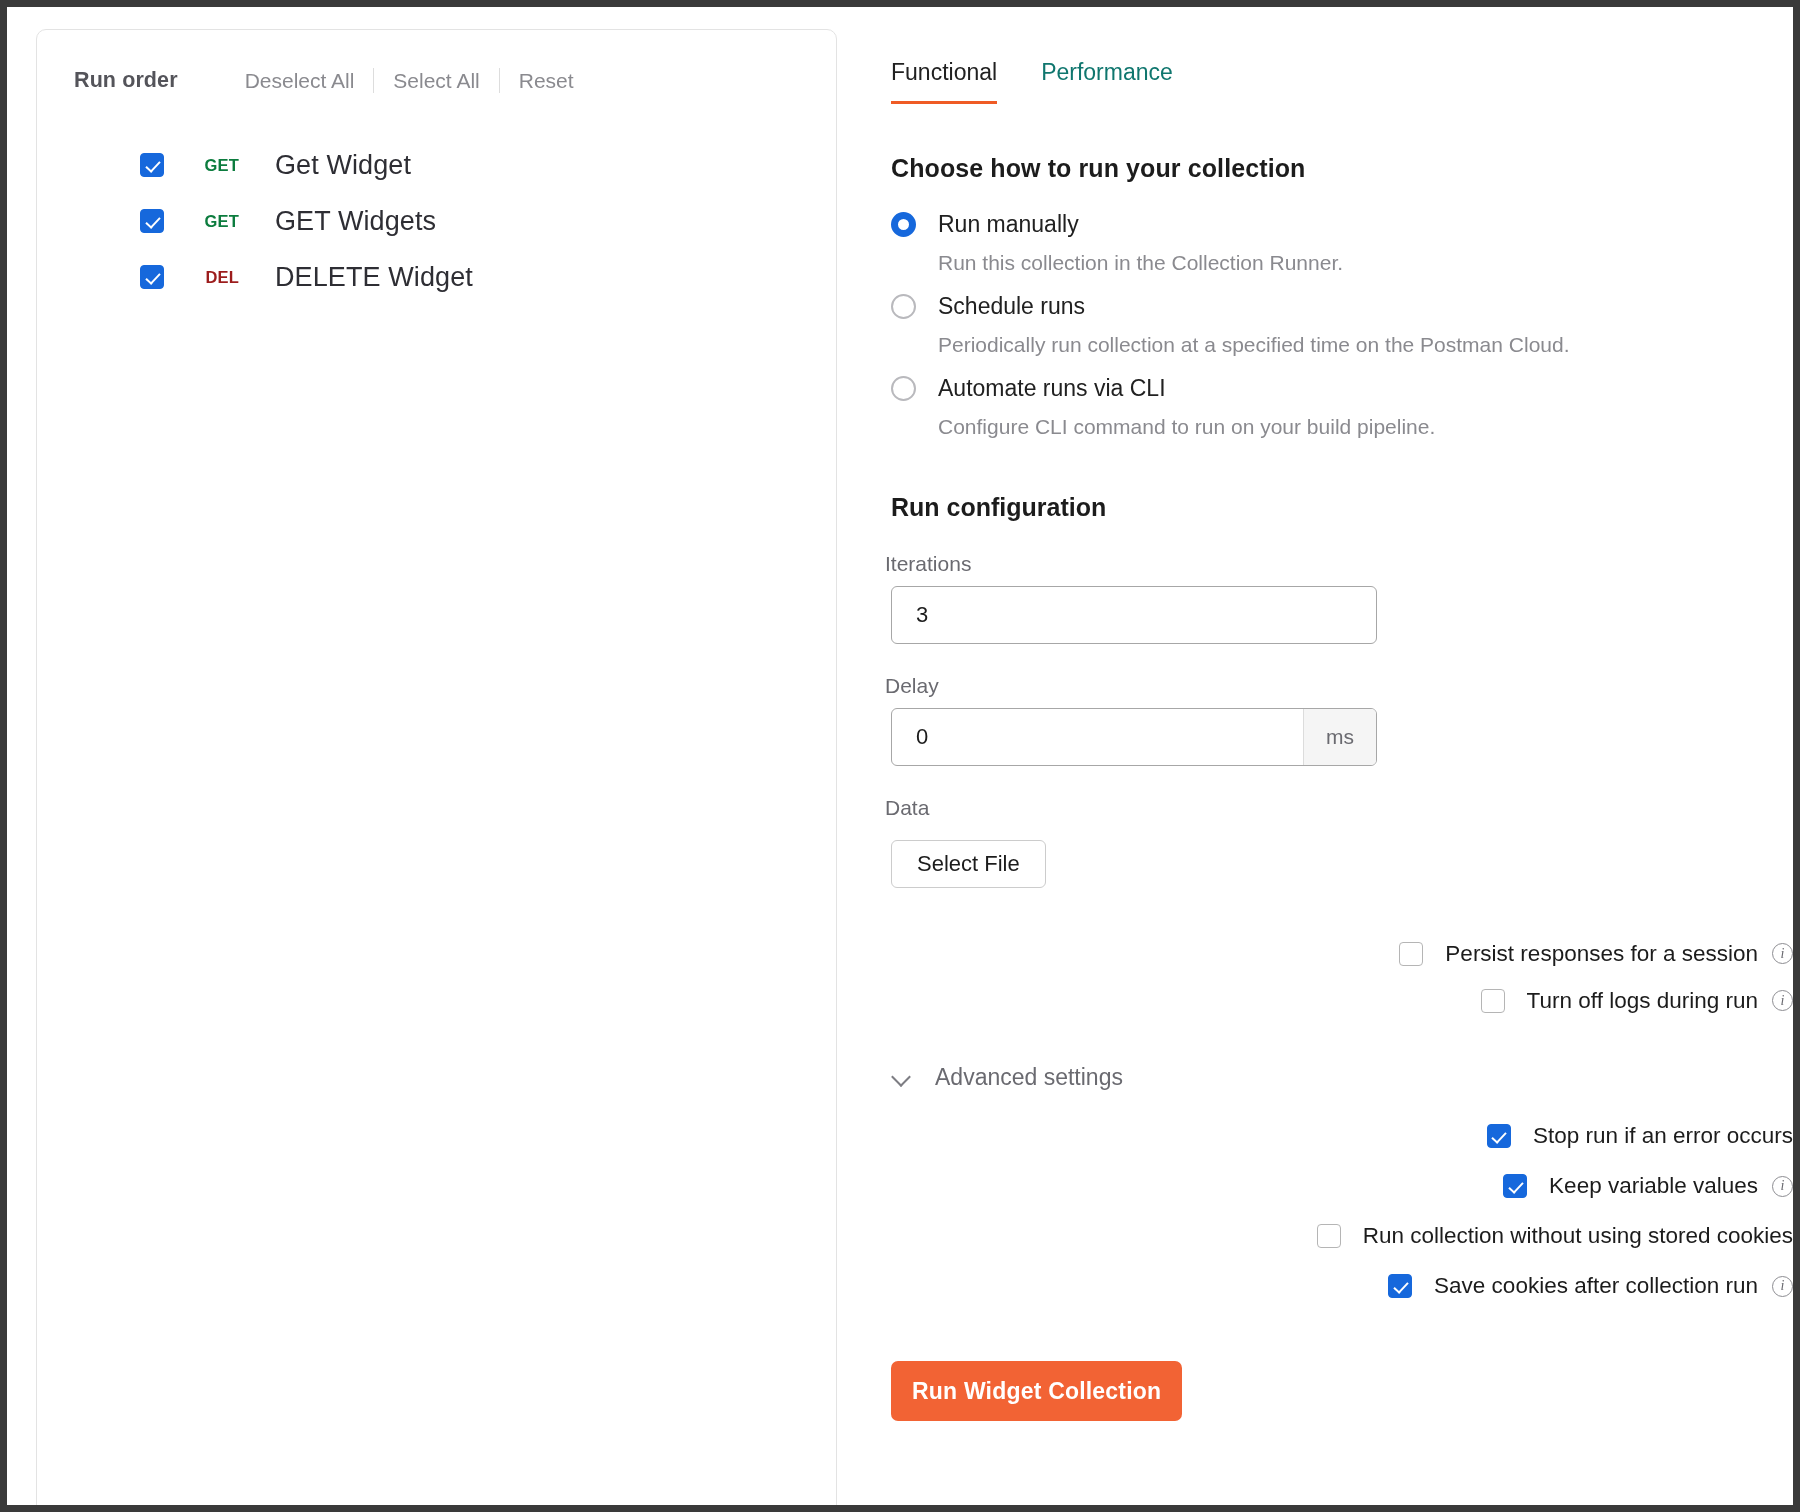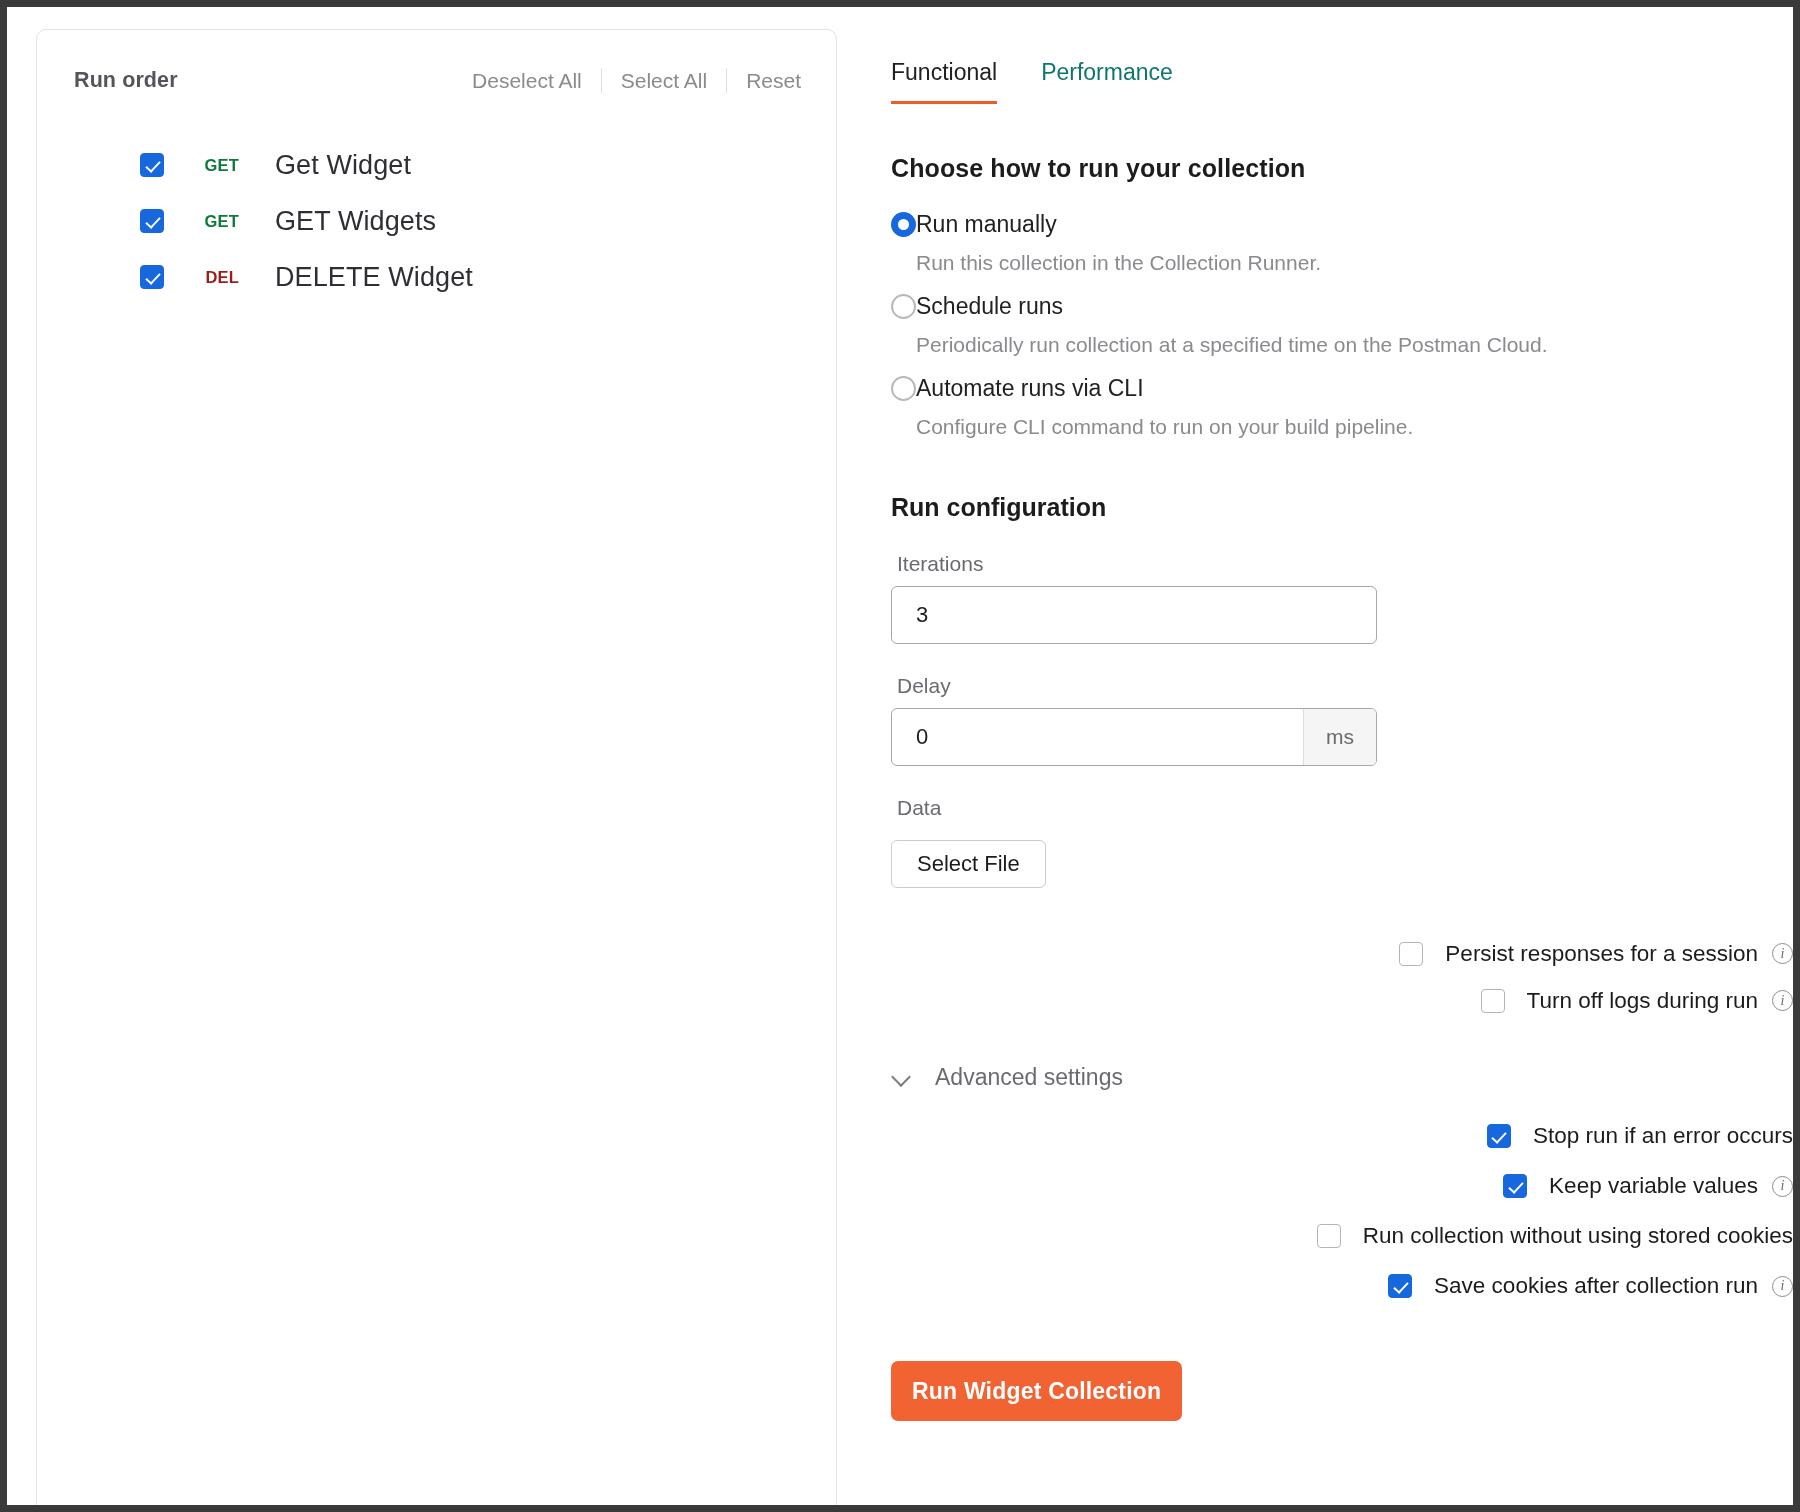--- a/index.html
+++ b/index.html
@@ -45,21 +45,21 @@
     bottom: -14px;
     border: 1px solid #e3e3e3;
     border-right: 1px solid #e3e3e3;
     border-radius: 10px;
     background: #ffffff;
   }
 
   .left-header {
     display: flex;
     align-items: center;
-    justify-content: space-between;
+    justify-content: flex-start;
     padding: 38px 30px 0 37px;
     gap: 48px;
   }
   .run-order-title {
     font-size: 21.5px;
     font-weight: bold;
     color: #54545a;
     letter-spacing: .1px;
   }
   .header-actions {
@@ -170,21 +170,21 @@
     border-radius: 50%;
     margin-top: 3px;
     cursor: pointer;
     background: #ffffff;
   }
   .radio.off { border: 2px solid #b9b9bd; }
   .radio.on {
     border: 7px solid #1668dc;
     background: #ffffff;
   }
-  .radio-text { }
+  .radio-text { margin-left: 22px; }
   .radio-label {
     font-size: 23px;
     color: #212121;
     line-height: 30px;
   }
   .radio-desc {
     font-size: 21px;
     color: #8a8a8f;
     margin-top: 10px;
     line-height: 28px;
@@ -194,21 +194,21 @@
   .run-config-title {
     font-size: 25px;
     font-weight: bold;
     color: #1c1c1c;
     margin: 52px 0 0 14px;
   }
 
   .field-label {
     font-size: 21px;
     color: #6a6a70;
-    margin: 30px 0 10px 20px;
+    margin: 30px 0 10px 8px;
   }
   .input-wrap {
     margin-left: 14px;
     width: 486px;
     height: 58px;
     border: 1px solid #a7a7a7;
     border-radius: 6px;
     display: flex;
     align-items: stretch;
     overflow: hidden;

